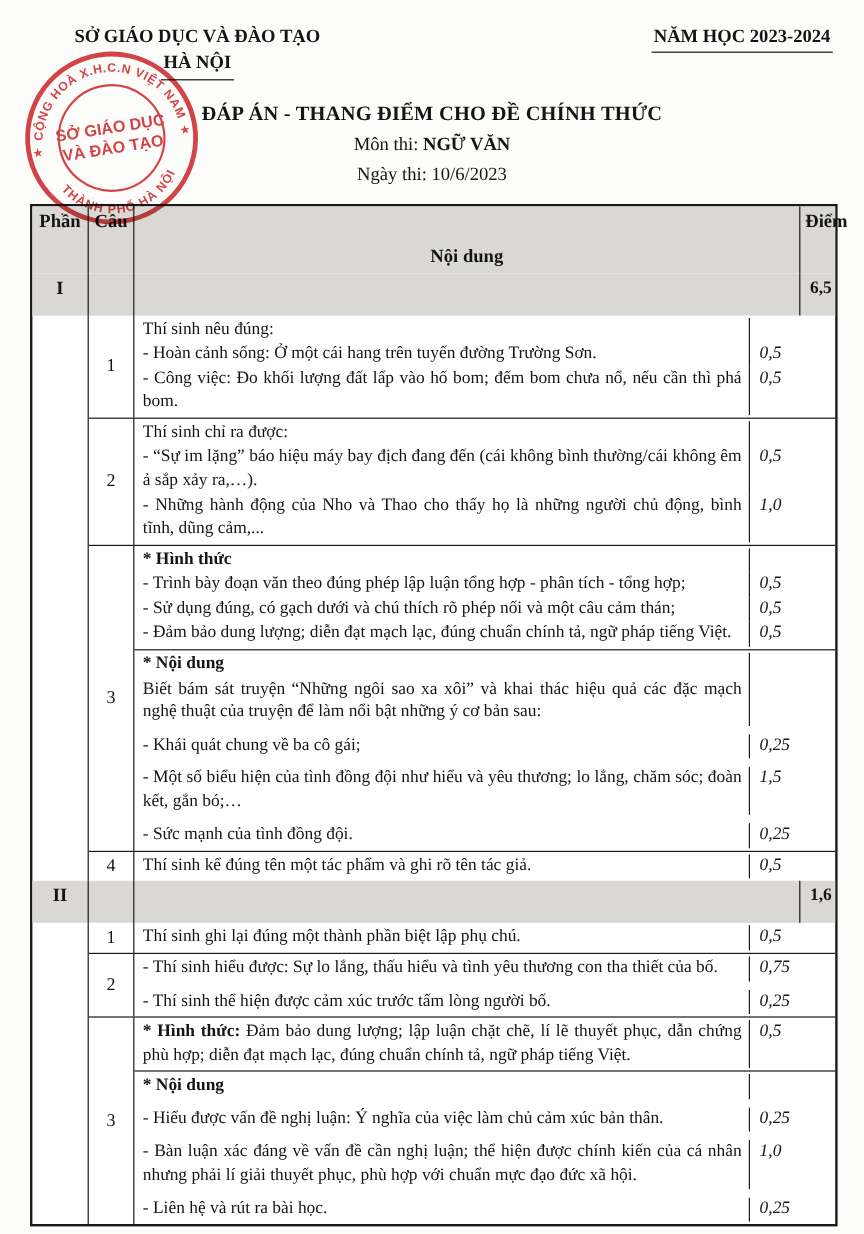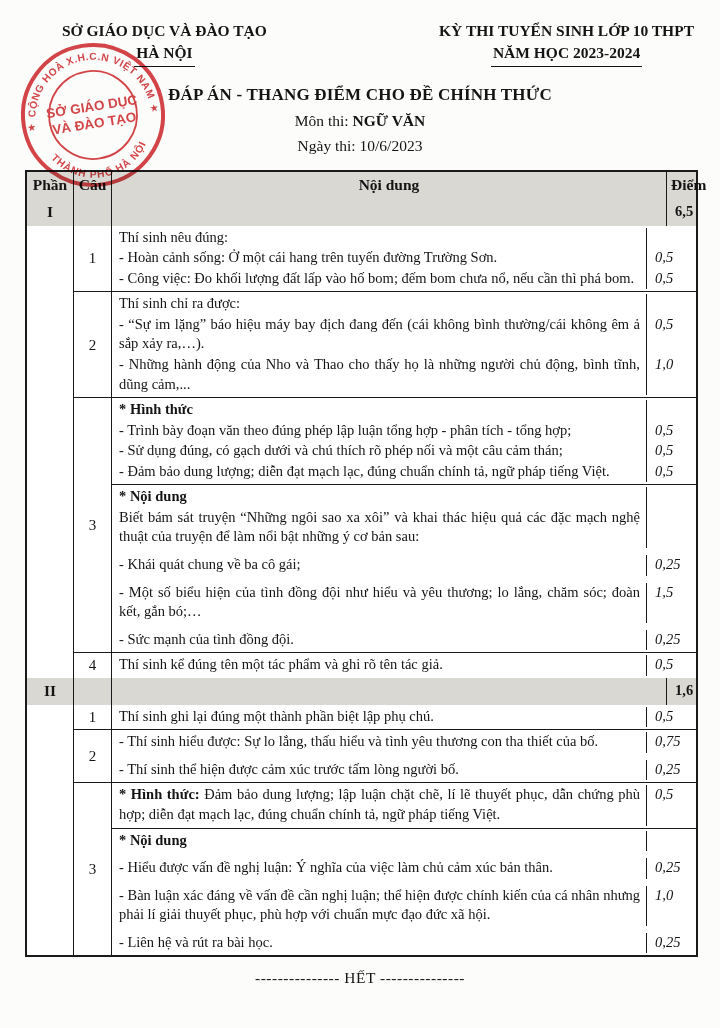--- a/index.html
+++ b/index.html
@@ -33,42 +33,42 @@
   .tbl {
     margin: 13px 22px 0 25px;
     border: 2.2px solid #1a1a1a;
     background: #fff;
   }
   .row { display: flex; align-items: stretch; }
   .tbl > *:not(:first-child) { border-top: 1.6px solid #1a1a1a; }
   .cell { padding: 3px 4px; }
   .c-phan { width: 47px; border-right: 1.6px solid #1a1a1a; text-align: center; }
   .c-cau  { width: 38px; border-right: 1.6px solid #1a1a1a; text-align: center; }
-  .c-noi  { flex: 1; text-align: center; }
+  .c-noi  { flex: 1; text-align: center; margin-top: 29px; }
   .c-diem { width: 30px; border-left: 1.6px solid #1a1a1a; }
   .thead { background: #d9d8d2; font-weight: bold; font-size: 15.5px; }
   .thead .c-diem { text-align: center; }
   .sec { background: #d9d8d2; min-height: 24px; }
   .sec .c-phan { font-weight: bold; font-size: 15.5px; }
   .sec .c-diem { font-weight: bold; padding-left: 8px; }
   .sec-body { display: flex; align-items: stretch; }
   .phan-span { width: 47px; border-right: 1.6px solid #1a1a1a; }
   .rows { flex: 1; display: flex; flex-direction: column; }
   .qrow { display: flex; align-items: stretch; flex: 1; }
   .qrow:not(:first-child) { border-top: 1.6px solid #1a1a1a; }
   .cau-cell { width: 38px; border-right: 1.6px solid #1a1a1a;
               display: flex; align-items: center; justify-content: center; font-size: 15px; }
   .row-main { flex: 1; display: flex; flex-direction: column; }
   .subrow { display: flex; flex-direction: column; flex: 1; padding: 2px 0; }
   .sub-sep { border-top: 1.6px solid #1a1a1a; }
   .item { display: flex; align-items: stretch; }
   .item.gap { margin-top: 7px; }
   .itext { flex: 1; padding: 0 6px 1px 7px; text-align: justify; }
   .itext b { font-weight: bold; }
-  .iscore { width: 50px; border-left: 1.6px solid #1a1a1a;
+  .iscore { width: 72px; border-left: 1.6px solid #1a1a1a;
             font-style: italic; padding: 0 2px 0 8px; }
   .total { background: #d9d8d2; }
   .total-label { flex: 1; text-align: center; font-weight: bold; font-size: 15.5px; padding: 6px 4px; }
   .total .c-diem { font-weight: bold; padding: 6px 2px 6px 8px; }
 
   
   .endline { text-align: center; margin-top: 11px; font-size: 15.5px; letter-spacing: .5px; }
 </style>
 </head>
 <body>
@@ -93,21 +93,20 @@
     <text x="75" y="71" text-anchor="middle" fill="#cf2b2e" font-size="13.5" font-weight="bold" font-family="Liberation Sans, sans-serif">SỞ GIÁO DỤC</text>
     <text x="75" y="88" text-anchor="middle" fill="#cf2b2e" font-size="13.5" font-weight="bold" font-family="Liberation Sans, sans-serif">VÀ ĐÀO TẠO</text>
   </svg>
 
   <div class="hdr">
     <div class="blk">
       <div>SỞ GIÁO DỤC VÀ ĐÀO TẠO</div>
       <div><span class="u">HÀ NỘI</span></div>
     </div>
     <div class="blk">
-      <div>KỲ THI TUYỂN SINH LỚP 10 THPT</div>
       <div><span class="u">NĂM HỌC 2023-2024</span></div>
     </div>
   </div>
 
   <div class="titleblock">
     <div class="doc-title">ĐÁP ÁN - THANG ĐIỂM CHO ĐỀ CHÍNH THỨC</div>
     <div class="doc-sub"><span>Môn thi: </span><b>NGỮ VĂN</b></div>
     <div class="doc-sub">Ngày thi: 10/6/2023</div>
   </div>
 

